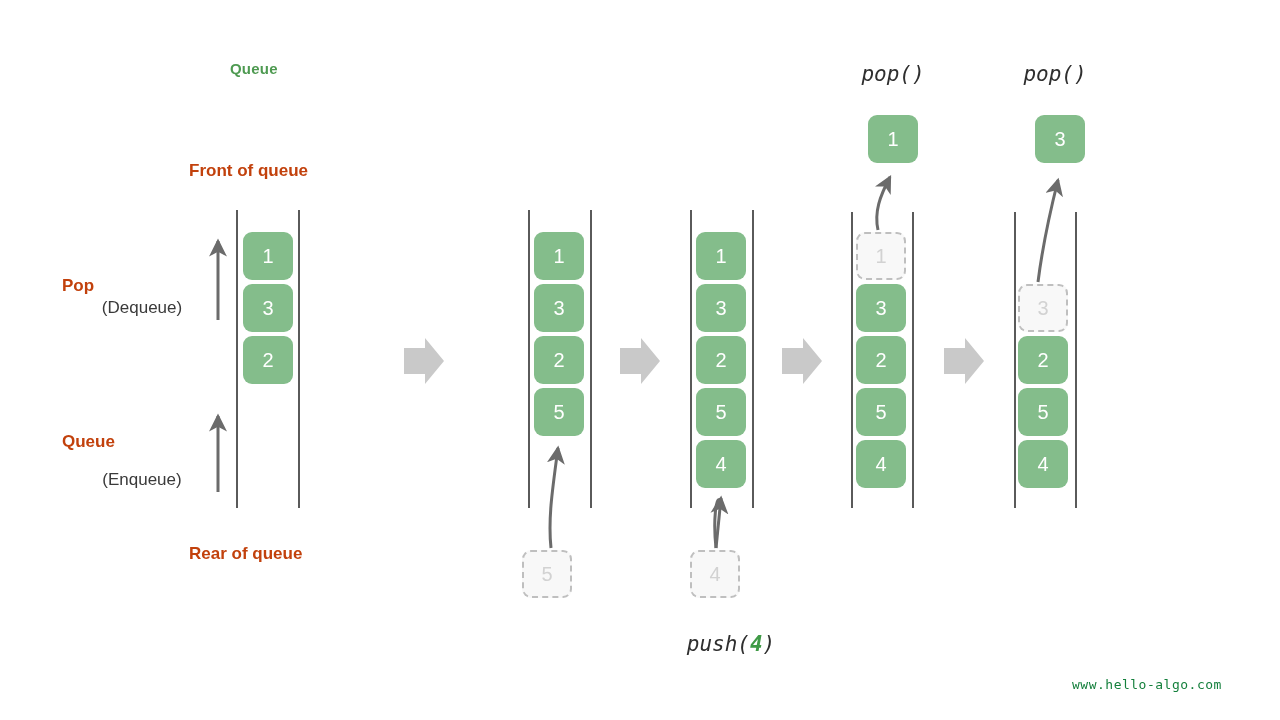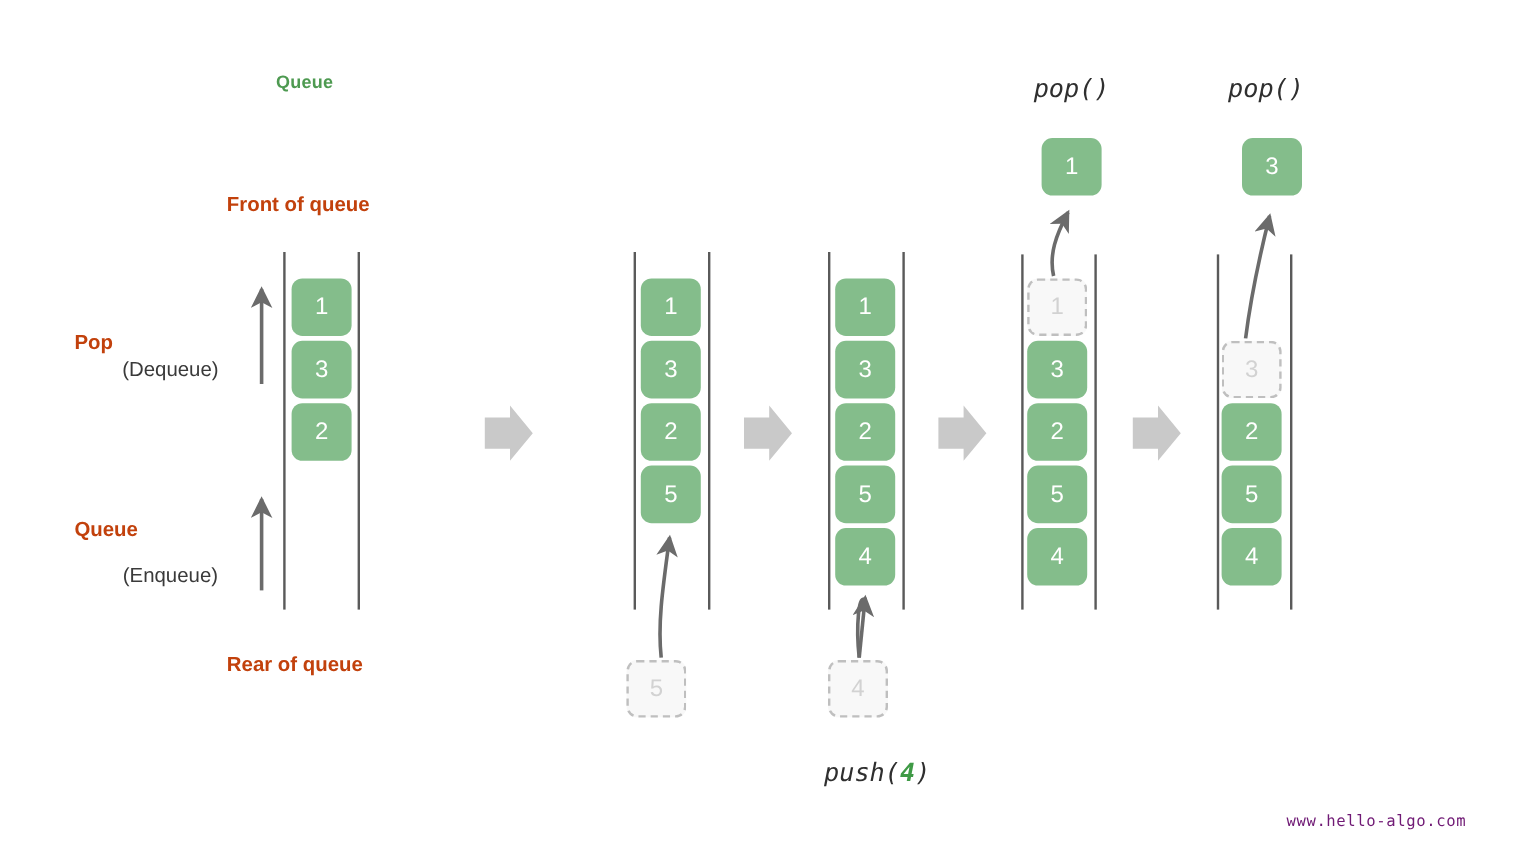--- a/index.html
+++ b/index.html
@@ -42,21 +42,21 @@
     color:#2f2f2f;
     white-space:nowrap;
     text-align:center;
     font-style:italic;
   }
   .mono .arg{color:#3f9a46;font-weight:bold;}
   .watermark{
     position:absolute;
     font-family:"DejaVu Sans Mono", monospace;
     font-size:13px;
-    color:#701a75;
+    color:#15803d;
     letter-spacing:.5px;
     white-space:nowrap;
   }
 
   
   .rail{
     position:absolute;
     width:2px;
     background:#5a5a5a;
   }

